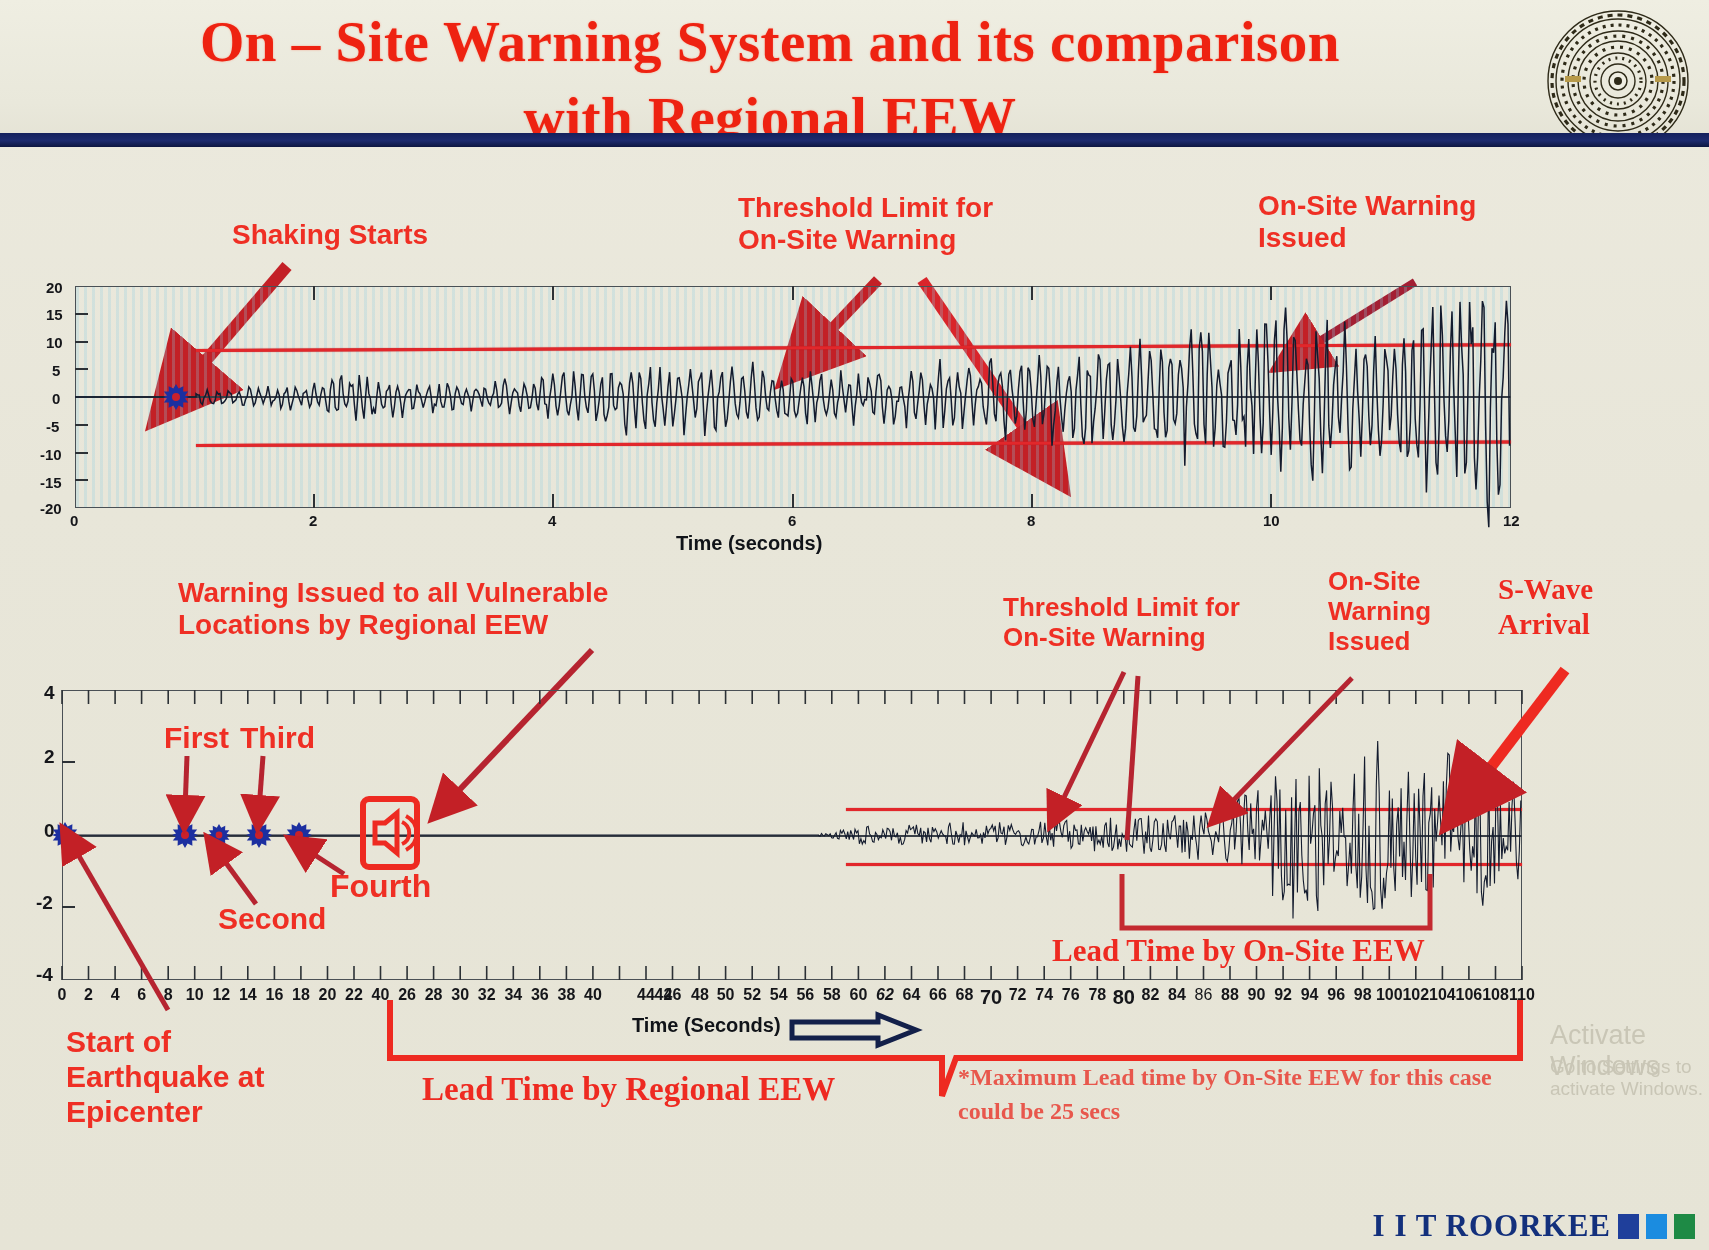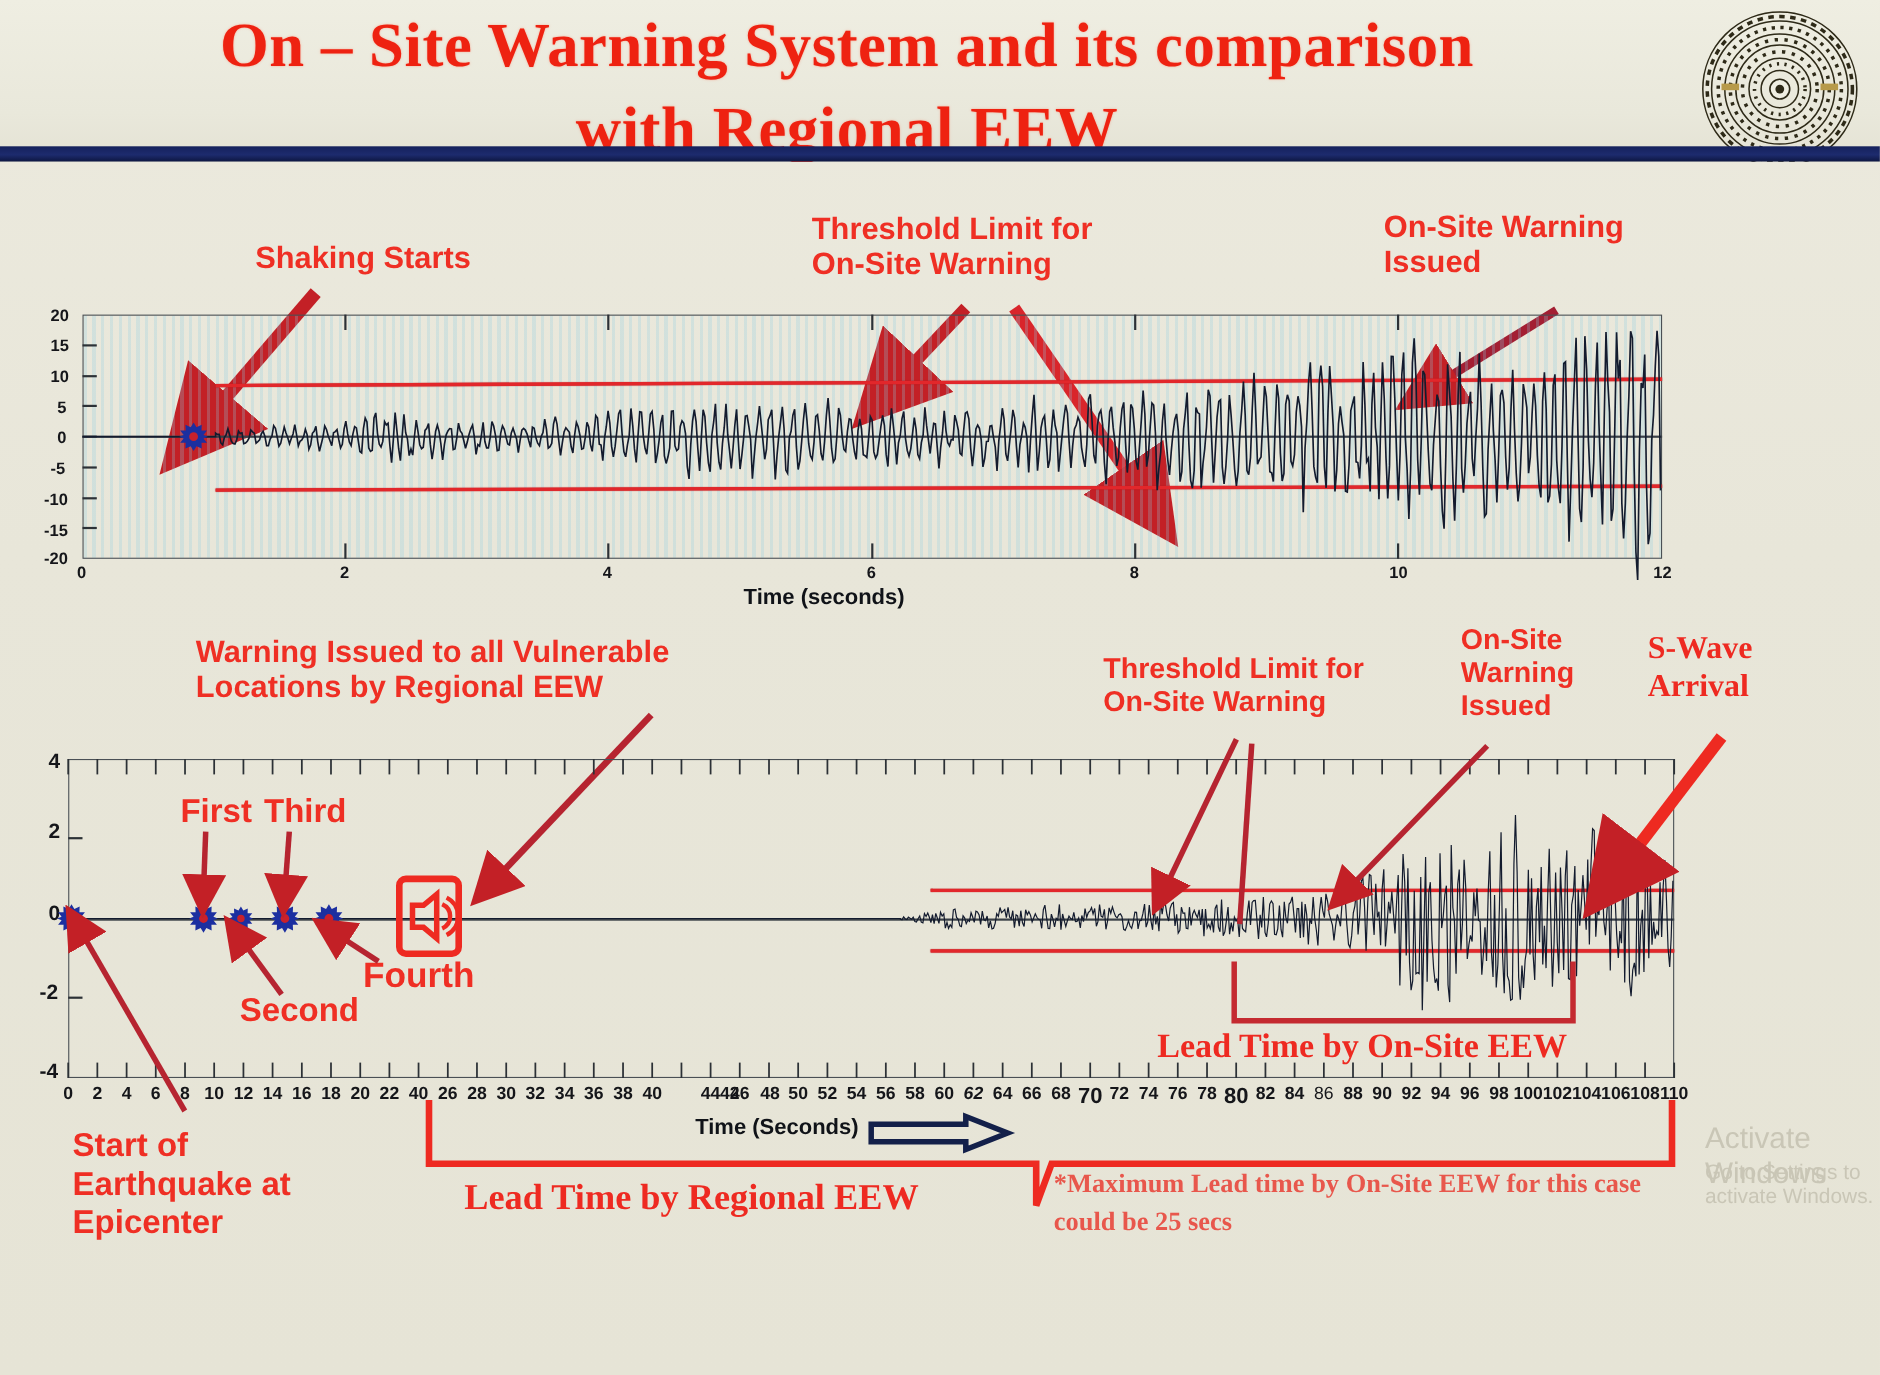--- a/index.html
+++ b/index.html
@@ -504,13 +504,19 @@
     </svg>
     <div class="annserif" style="left:422px;top:518px;font-size:33px;">Lead Time by Regional EEW</div>
 
     <div class="annserif" style="left:958px;top:508px;font-size:24px;line-height:1.42;color:#e8574c;">*Maximum Lead time by On-Site EEW for this case
 could be 25 secs</div>
   </div>
 
   <div class="wm" style="left:1550px;top:1020px;">Activate Windows</div>
   <div class="wm2" style="left:1550px;top:1056px;">Go to Settings to activate Windows.</div>
 
+  <div class="iit">
+    <span class="iit-text">I I T ROORKEE</span>
+    <span class="sq" style="background:#1f3f9b;"></span>
+    <span class="sq" style="background:#1b8ce0;"></span>
+    <span class="sq" style="background:#1e8a45;"></span>
+  </div>
 </div>
 
 </body></html>

